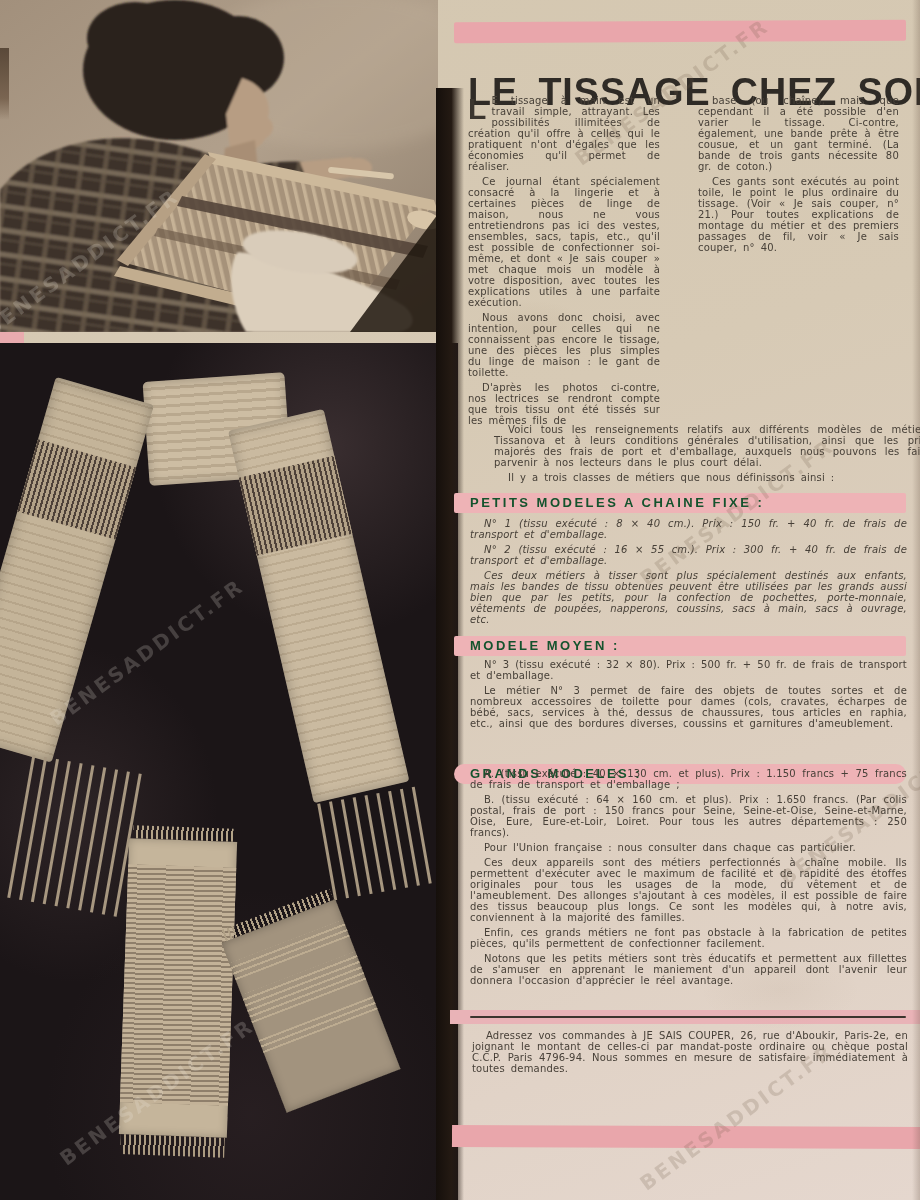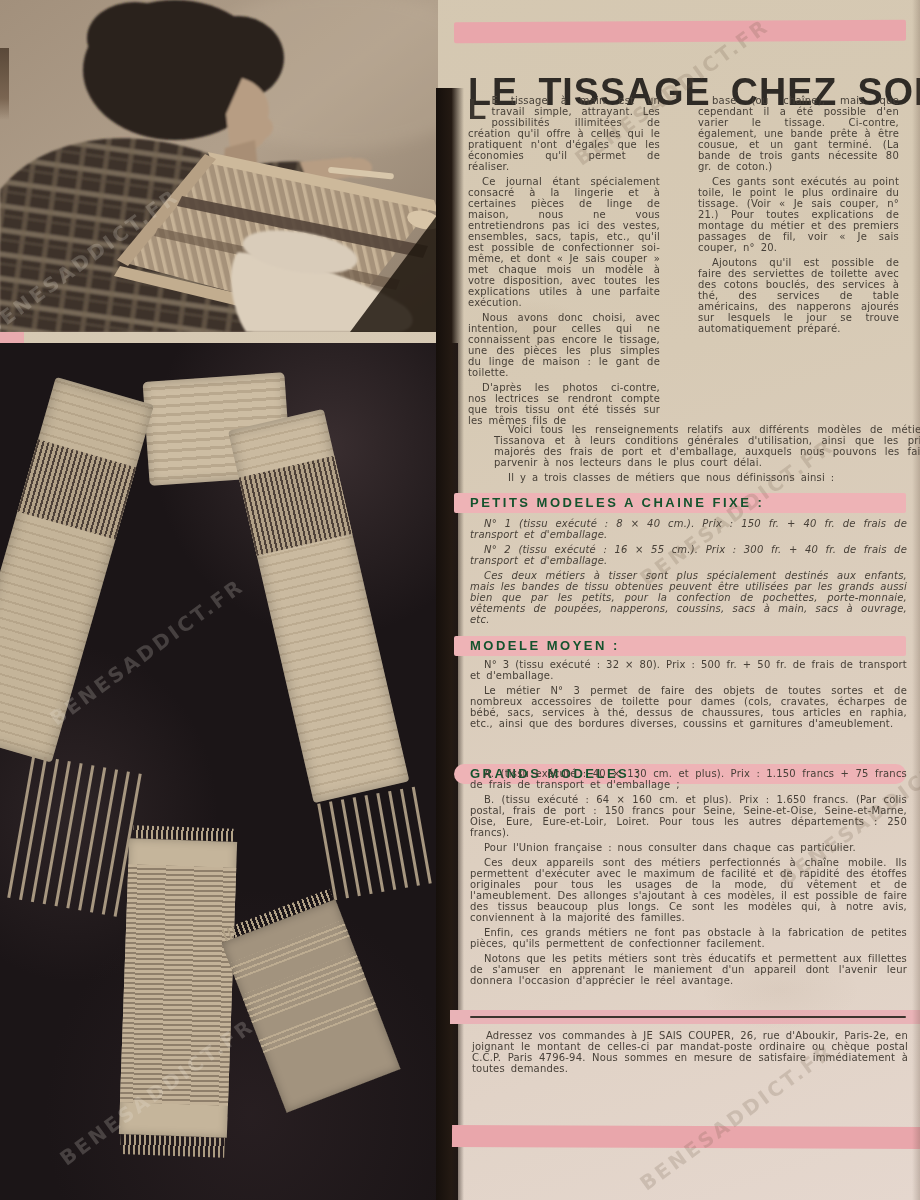--- a/index.html
+++ b/index.html
@@ -181,22 +181,21 @@
 
   <div class="col1 bodytext">
     <p class="first"><span class="dropcap">L</span><span>E tissage à main est un travail simple, attrayant. Les possibilités illimitées de création qu'il offre à celles qui le pratiquent n'ont d'égales que les économies qu'il permet de réaliser.</span></p>
     <p>Ce journal étant spécialement consacré à la lingerie et à certaines pièces de linge de maison, nous ne vous entretiendrons pas ici des vestes, ensembles, sacs, tapis, etc., qu'il est possible de confectionner soi-même, et dont « Je sais couper » met chaque mois un modèle à votre disposition, avec toutes les explications utiles à une parfaite exécution.</p>
     <p>Nous avons donc choisi, avec intention, pour celles qui ne connaissent pas encore le tissage, une des pièces les plus simples du linge de maison : le gant de toilette.</p>
     <p>D'après les photos ci-contre, nos lectrices se rendront compte que trois tissu ont été tissés sur les mêmes fils de</p>
   </div>
   <div class="colsep"></div>
   <div class="col2 bodytext">
     <p>base (ou chaîne), mais que cependant il a été possible d'en varier le tissage. Ci-contre, également, une bande prête à être cousue, et un gant terminé. (La bande de trois gants nécessite 80 gr. de coton.)</p>
-    <p>Ces gants sont exécutés au point toile, le point le plus ordinaire du tissage. (Voir « Je sais couper, n° 21.) Pour toutes explications de montage du métier et des premiers passages de fil, voir « Je sais couper, n° 20.</p>
-    <p>Ajoutons qu'il est possible de faire des serviettes de toilette avec des cotons bouclés, des services à thé, des services de table américains, des napperons ajourés sur lesquels le jour se trouve automatiquement préparé.</p>
+    <p>Ces gants sont exécutés au point toile, le point le plus ordinaire du tissage. (Voir « Je sais couper, n° 21.) Pour toutes explications de montage du métier et des premiers passages de fil, voir « Je sais couper, n° 40.</p>
   </div>
   <div class="sidebar"></div>
 
   <div class="intro bodytext">
     <p>Voici tous les renseignements relatifs aux différents modèles de métiers Tissanova et à leurs conditions générales d'utilisation, ainsi que les prix, majorés des frais de port et d'emballage, auxquels nous pouvons les faire parvenir à nos lecteurs dans le plus court délai.</p>
     <p>Il y a trois classes de métiers que nous définissons ainsi :</p>
   </div>
 
   <div class="band band1">
     <div class="band-label">PETITS MODELES A CHAINE FIXE :</div>

